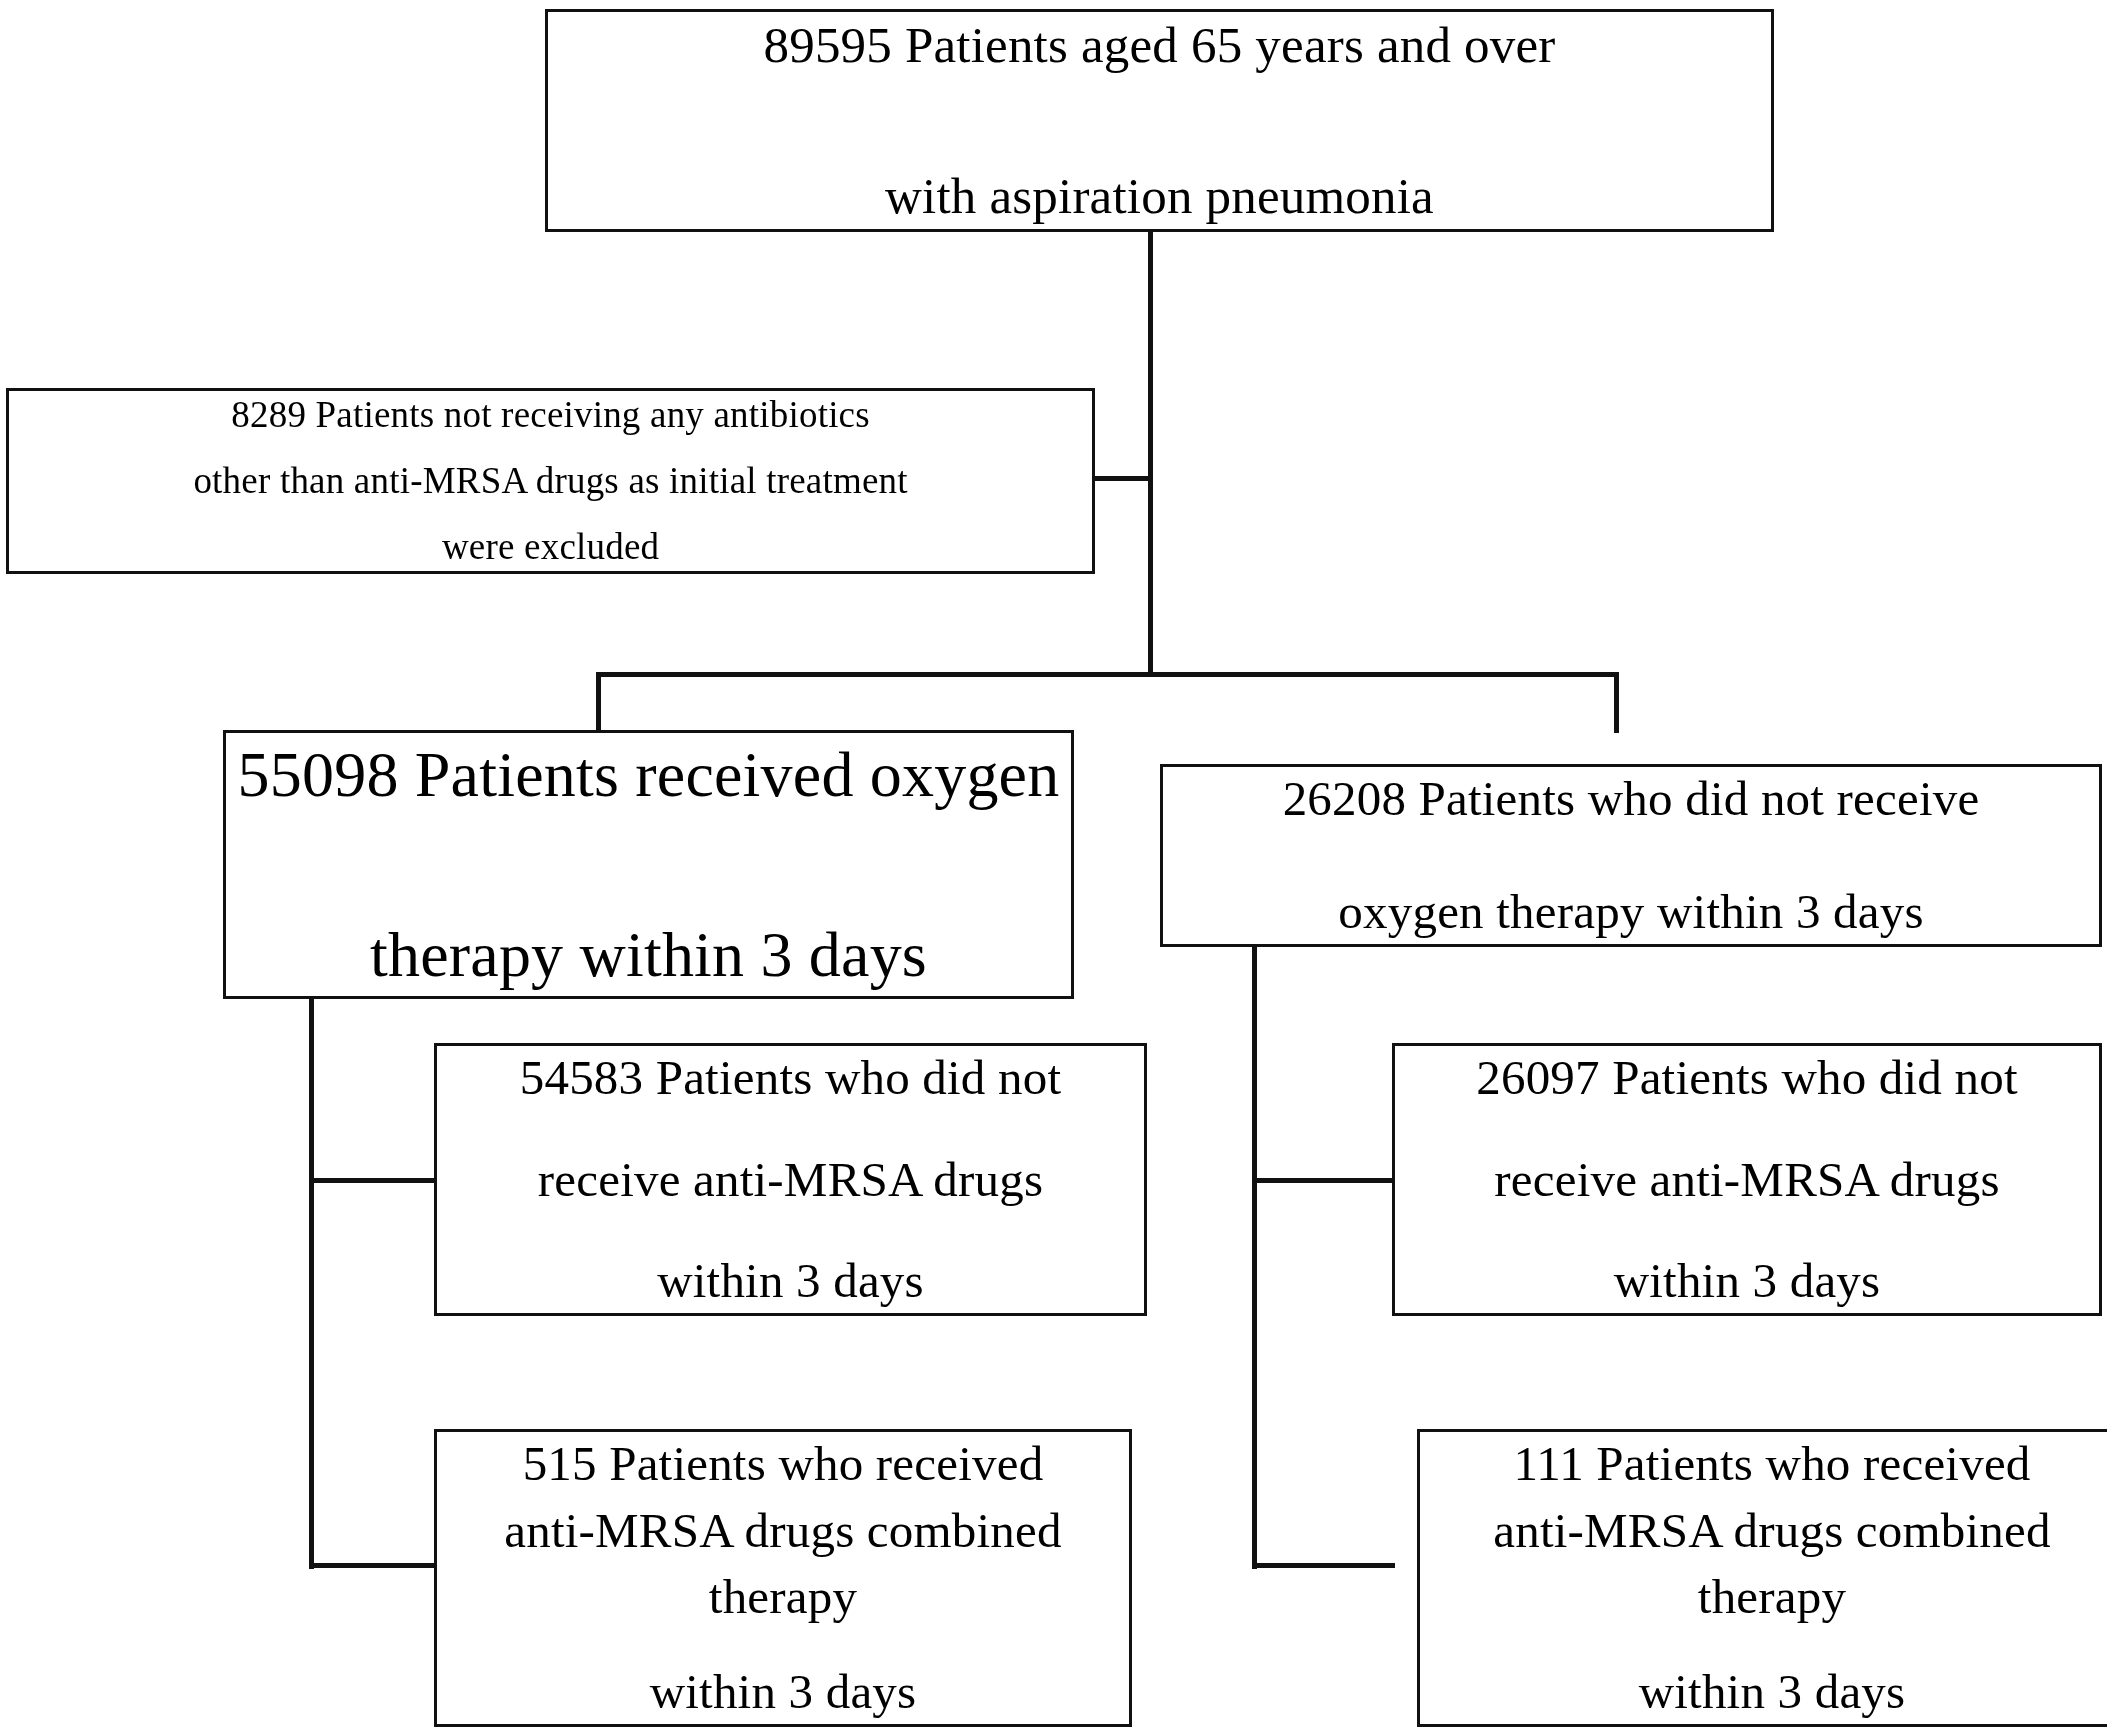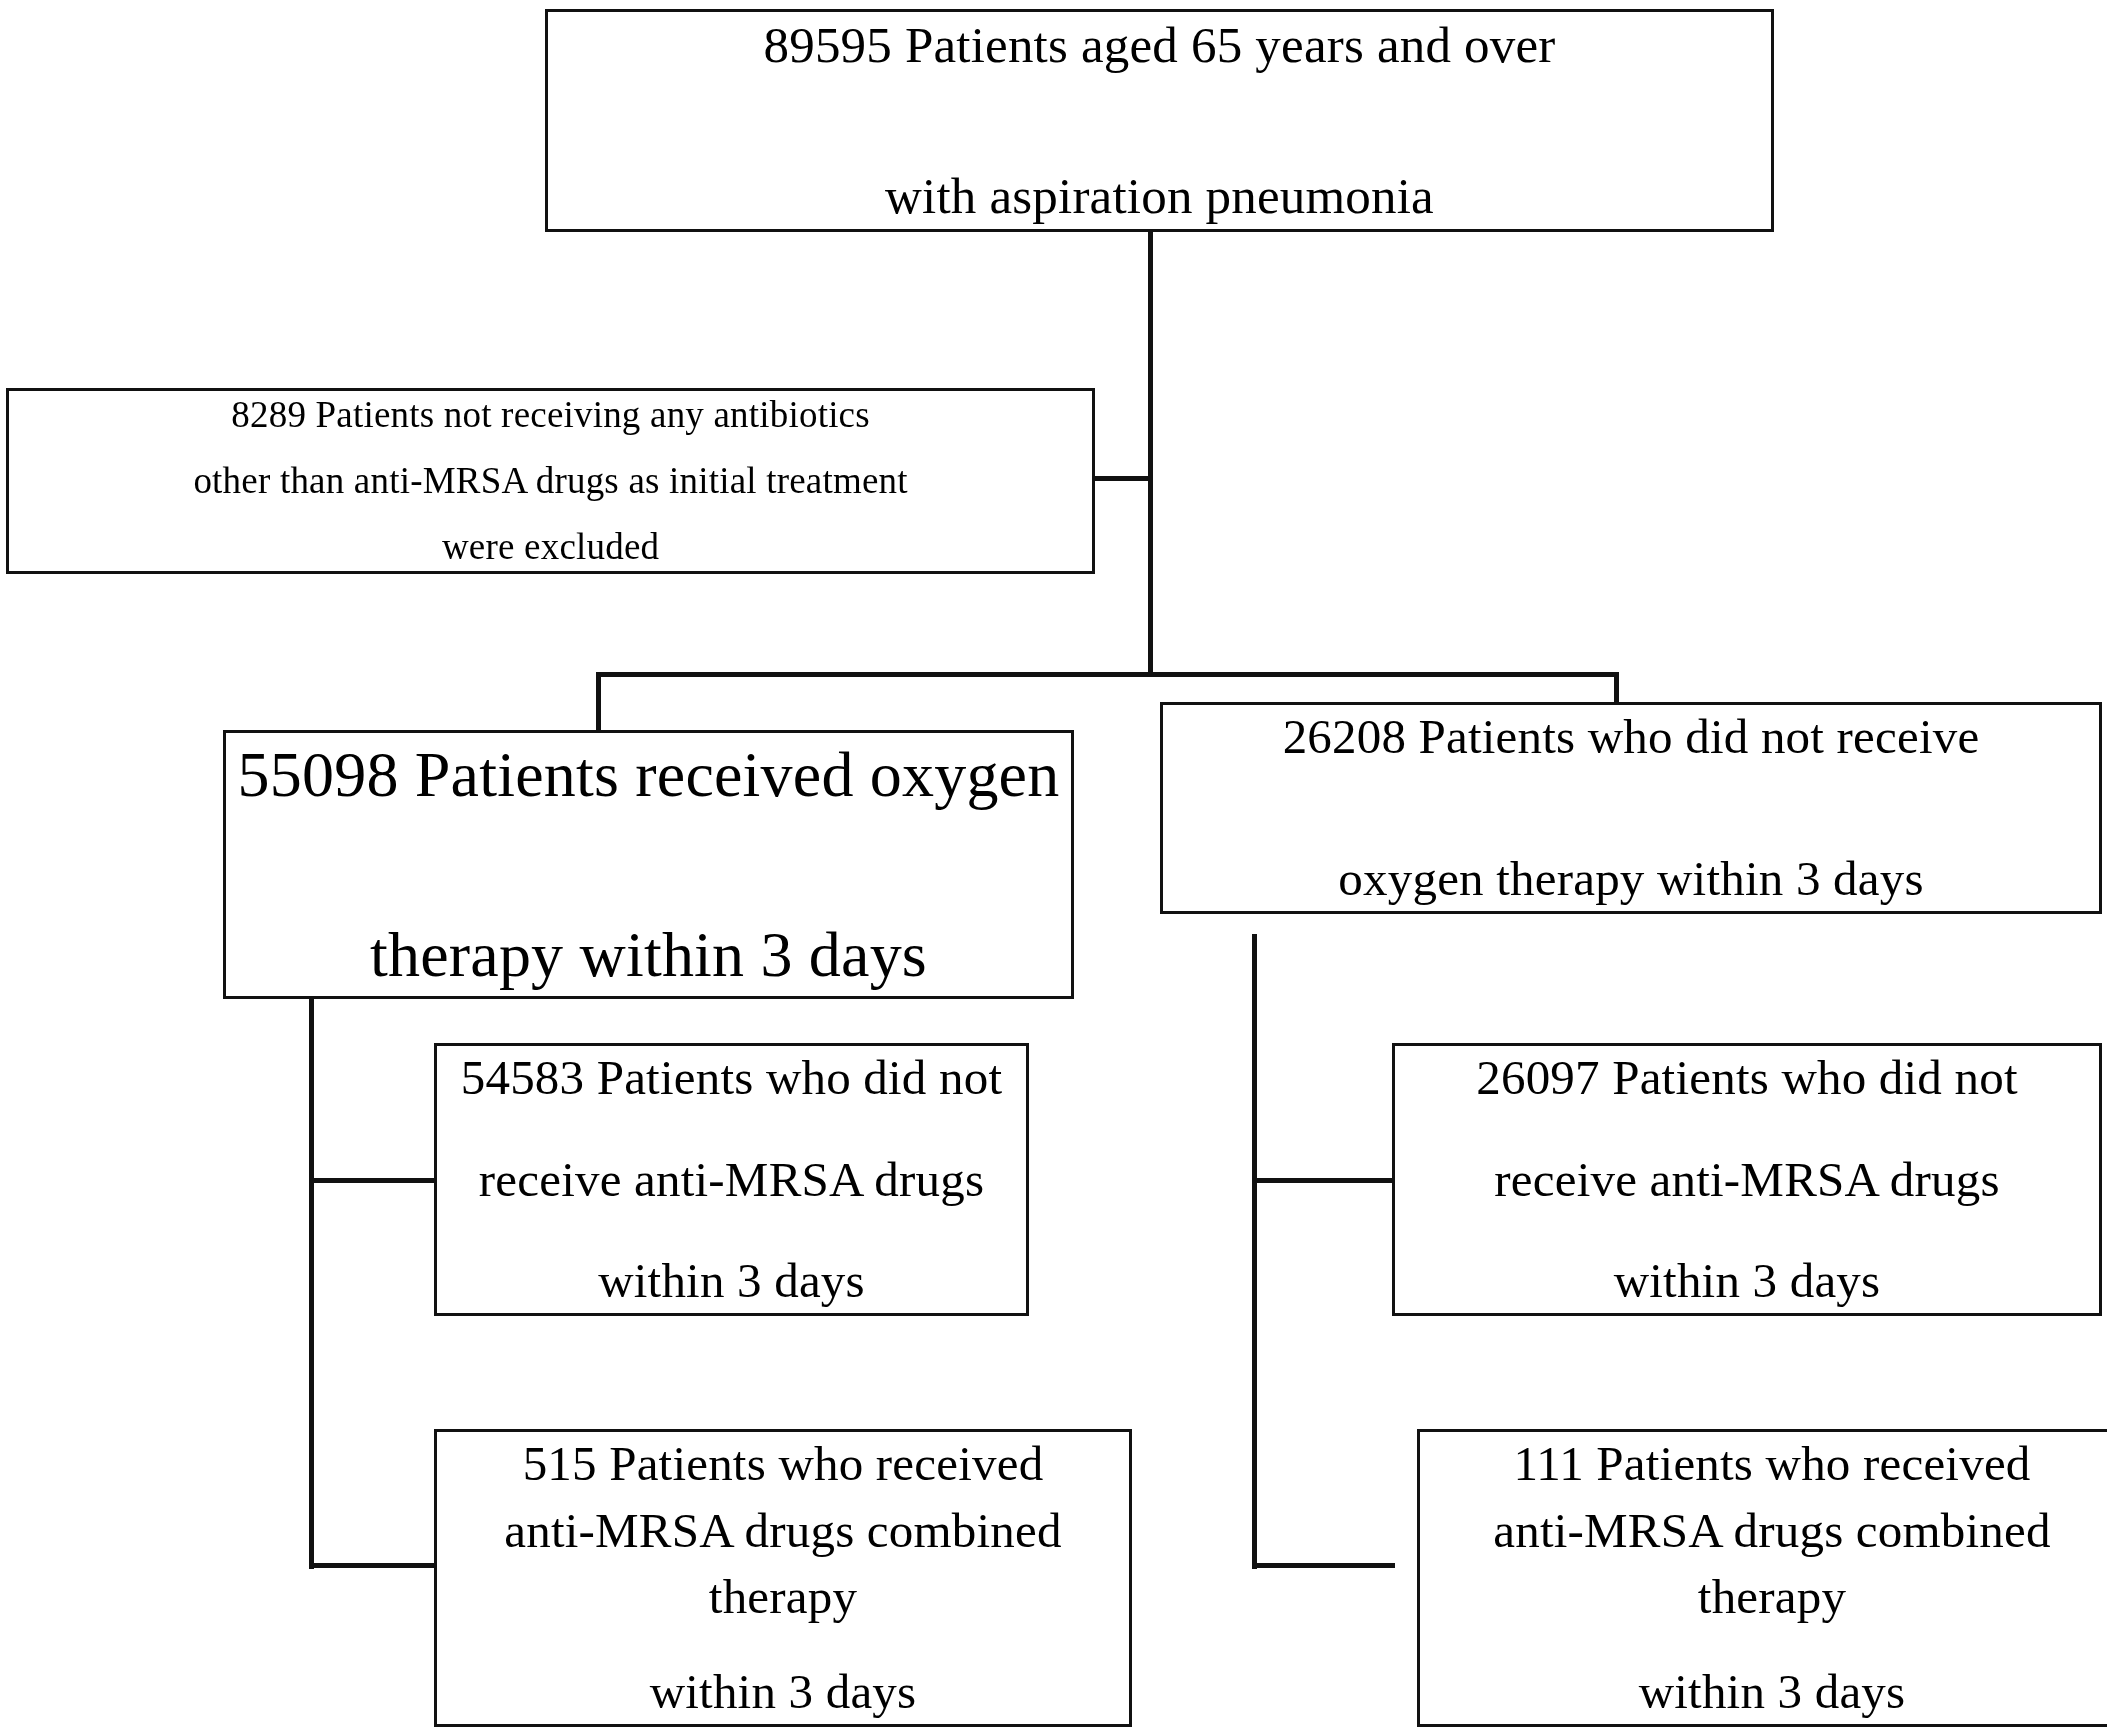--- a/index.html
+++ b/index.html
@@ -18,22 +18,22 @@
     text-align:center;
     line-height:1.30;
     letter-spacing:0.2px;
   }
   .node .line{display:block;white-space:nowrap;}
 
   
   #box-total        {left:545px;  top:9.2px;   width:1229px; height:223px; font-size:51px;}
   #box-excluded     {left:6.1px;    top:388px;  width:1089px; height:186px; font-size:37px;}
   #box-oxygen       {left:223px;  top:730px;  width:851px; height:269px; font-size:64px;}
-  #box-no-oxygen    {left:1160px; top:702px;  width:942px; height:212px; font-size:49px;}
-  #box-ox-no-mrsa   {left:434px;  top:1043px; width:595px;  height:273px; font-size:49px;}
+  #box-no-oxygen    {left:1160px; top:764px;  width:942px; height:183px; font-size:49px;}
+  #box-ox-no-mrsa   {left:434px;  top:1043px; width:713px;  height:273px; font-size:49px;}
   #box-ox-mrsa      {left:434px;  top:1429px; width:698px;  height:298px; font-size:49px;}
   #box-nox-no-mrsa  {left:1392px; top:1043px; width:710px;  height:273px; font-size:49px;gap:28px;}
   #box-nox-mrsa     {left:1392px; top:1429px; width:710px;  height:298px; font-size:49px;margin-left:25px;}
 
   
   .spaced .gap{display:block;height:26px;}
 
   
   .conn{position:absolute;background:#111111;}
 

